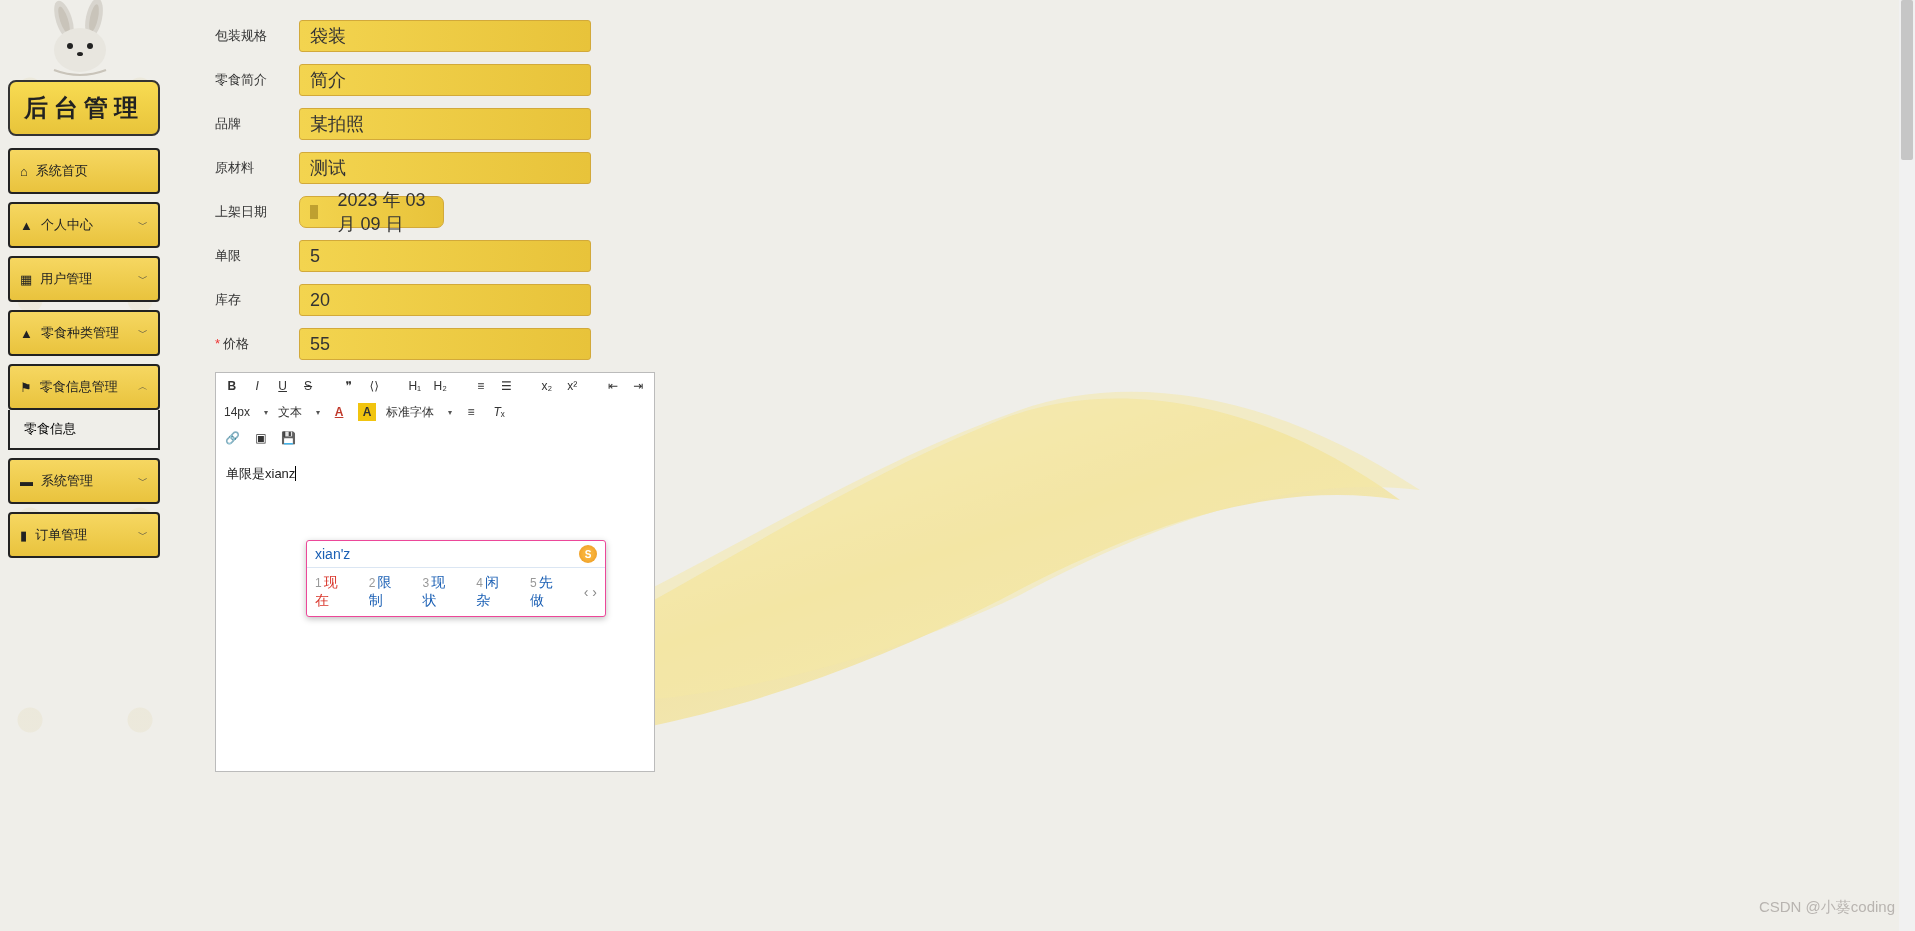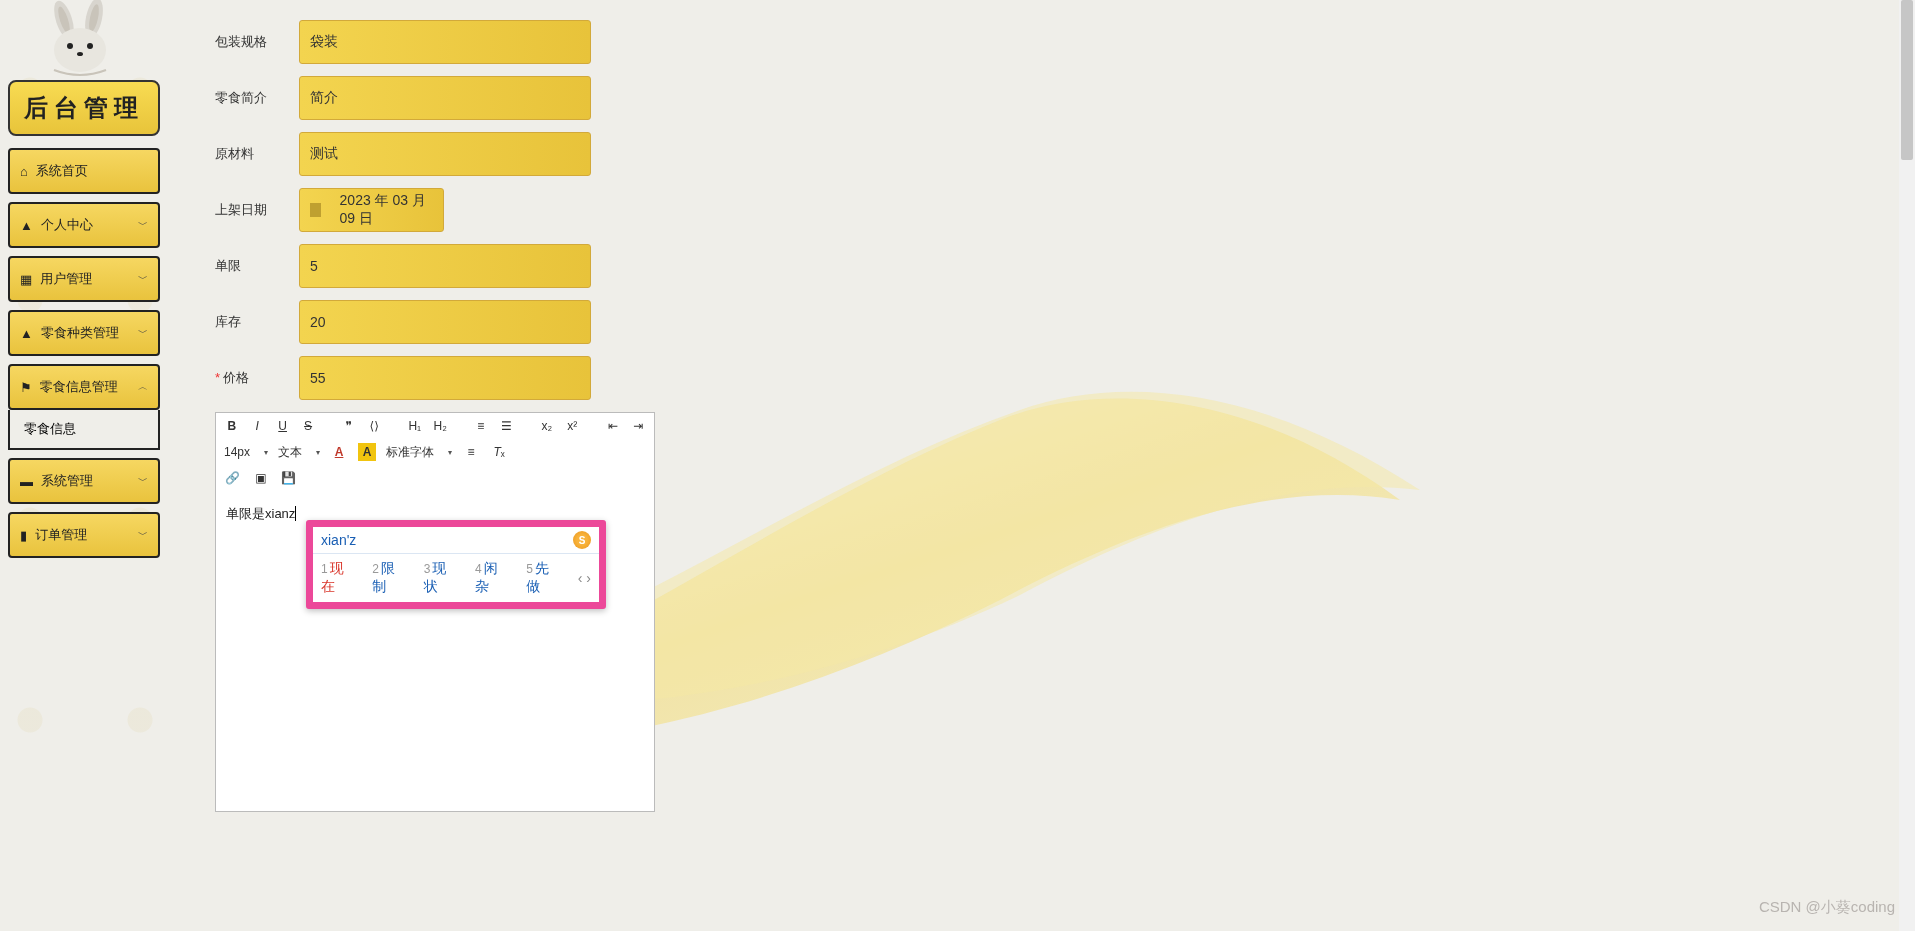--- a/index.html
+++ b/index.html
@@ -105,32 +105,32 @@
 .form-label {
   width: 84px;
   text-align: left;
   font-size: 13px;
   color: #333;
   padding-right: 6px;
 }
 .form-label .req { color: #e33; margin-right: 3px; }
 .form-input {
   width: 292px;
-  height: 44px;
+  height: 32px;
   border: 1px solid #d2a93a;
   border-radius: 3px;
   background: linear-gradient(to right, #f3d44f, #e8c33a);
   padding: 8px 10px;
-  font-size: 14px;
+  font-size: 18px;
   color: #333;
   outline: none;
 }
 .form-input.date {
   width: 145px;
-  display: flex; align-items: center; gap: 19px;
+  display: flex; align-items: center; gap: 19px; border-radius: 7px;
 }
 .form-input.date .calicon {
   width: 14px; height: 14px;
   background: #bfa030;
   display: inline-block;
 }
 
 
 .editor-wrap {
   display: flex;
@@ -176,24 +176,24 @@
   font-size: 13px;
   position: relative;
 }
 .edit-text { color: #222; }
 .edit-cursor { border-right: 1px solid #000; animation: blink 1s infinite; }
 @keyframes blink { 50% { border-color: transparent; } }
 
 
 .ime {
   position: absolute;
-  left: 306px; top: 520px;
+  left: 306px; top: 540px;
   width: 300px;
   background: #fff;
-  border: 7px solid #ec4899;
+  border: 1px solid #ec4899;
   border-radius: 3px;
   box-shadow: 0 2px 6px rgba(0,0,0,0.25);
   z-index: 100;
   font-size: 14px;
 }
 .ime-input {
   padding: 4px 8px;
   color: #1a5fb4;
   border-bottom: 1px solid #dbe6f3;
   display: flex;
@@ -329,20 +329,24 @@
     <div class="form-label">包装规格</div>
     <input class="form-input" value="袋装" style="">
   </div>
 
   <div class="form-row">
     <div class="form-label">零食简介</div>
     <input class="form-input" value="简介" style="">
   </div>
 
 
+  <div class="form-row">
+    <div class="form-label">品牌</div>
+    <input class="form-input" value="某拍照" style="">
+  </div>
 
   <div class="form-row">
     <div class="form-label">原材料</div>
     <input class="form-input" value="测试" style="">
   </div>
 
   <div class="form-row">
     <div class="form-label">上架日期</div>
     <div class="form-input date">
       <span class="calicon"></span>

